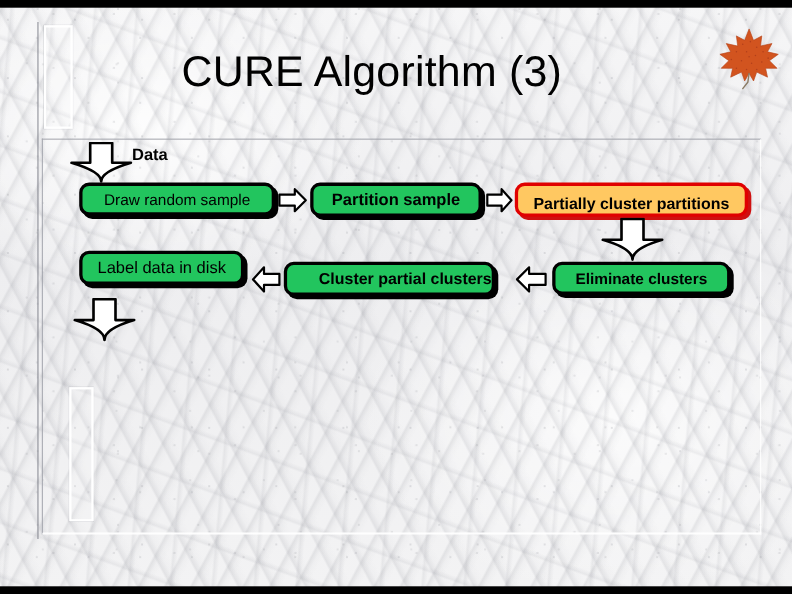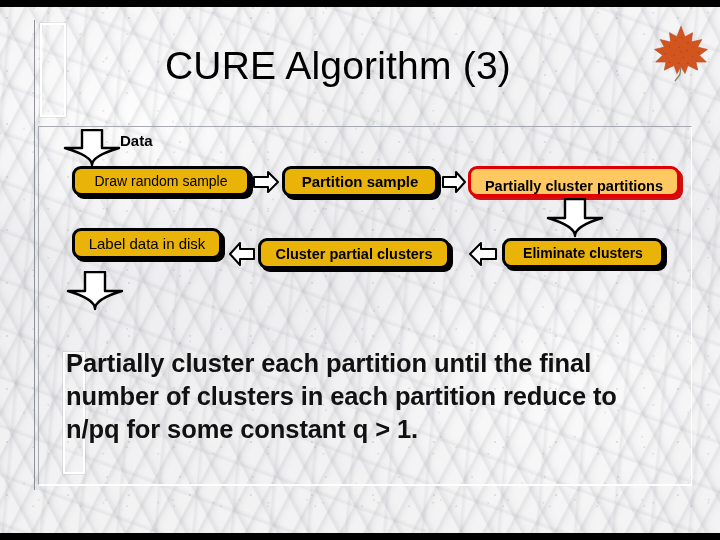--- a/index.html
+++ b/index.html
@@ -126,42 +126,42 @@
     box-sizing: border-box;
   }
 
   
   .flowbox {
     position: absolute;
     box-sizing: border-box;
     display: flex;
     align-items: center;
     justify-content: center;
-    background: #eab308;
+    background: #22c55e;
     border: 3px solid #000000;
     border-radius: 9px;
     color: #000;
     font-weight: bold;
     white-space: nowrap;
     box-shadow: 3px 3px 0 0 #000000;
   }
   .flowbox.plain {
     font-weight: 400;
   }
   .flowbox.highlight {
     background: #ffc861;
     border-color: #e00000;
     box-shadow: 3px 3px 0 0 #cf1010;
   }
 
   #box-draw     { left: 72px;  top: 166px; width: 178px; height: 30px; font-size: 14px; }
   #box-partition{ left: 282px; top: 166px; width: 156px; height: 31px; font-size: 15px; align-items: center; }
   #box-partially{ left: 468px; top: 166px; width: 212px; height: 31px; font-size: 14.5px; align-items: flex-end; }
   #box-label    { left: 72px;  top: 228px; width: 150px; height: 31px; font-size: 15px; }
-  #box-cluster  { left: 258px; top: 238px; width: 192px; height: 31px; font-size: 14.5px; }
+  #box-cluster  { left: 258px; top: 238px; width: 192px; height: 31px; font-size: 14.5px; justify-content: flex-end; }
   #box-eliminate{ left: 502px; top: 238px; width: 162px; height: 30px; font-size: 14px; }
 
   
   .arrow { position: absolute; }
 
   #arrow-data       { left: 62px;  top: 129px; width: 60px; height: 38px; }
   #arrow-right-1    { left: 252px; top: 170px; width: 28px; height: 24px; }
   #arrow-right-2    { left: 441px; top: 170px; width: 26px; height: 24px; }
   #arrow-down-mid   { left: 545px; top: 198px; width: 60px; height: 40px; }
   #arrow-left-1     { left: 468px; top: 241px; width: 30px; height: 26px; }
@@ -284,15 +284,14 @@
     <div class="flowbox" id="box-eliminate">
       <span>Eliminate clusters</span>
     </div>
 
     <svg class="arrow" id="arrow-down-out" viewBox="0 0 60 40" xmlns="http://www.w3.org/2000/svg">
       <path d="M20 1 L40 1 L40 20 L57 20 Q30 28 30 38 Q30 28 3 20 L20 20 Z" fill="#ffffff" stroke="#000000" stroke-width="2.4" stroke-linejoin="round"></path>
     </svg>
 
   </div>
 
-  <div id="body-text">Partially cluster each partition until the final number of clusters in each partition reduce to n/pq for some constant q &gt; 1.</div>
 
 </div>
 
 </body></html>

